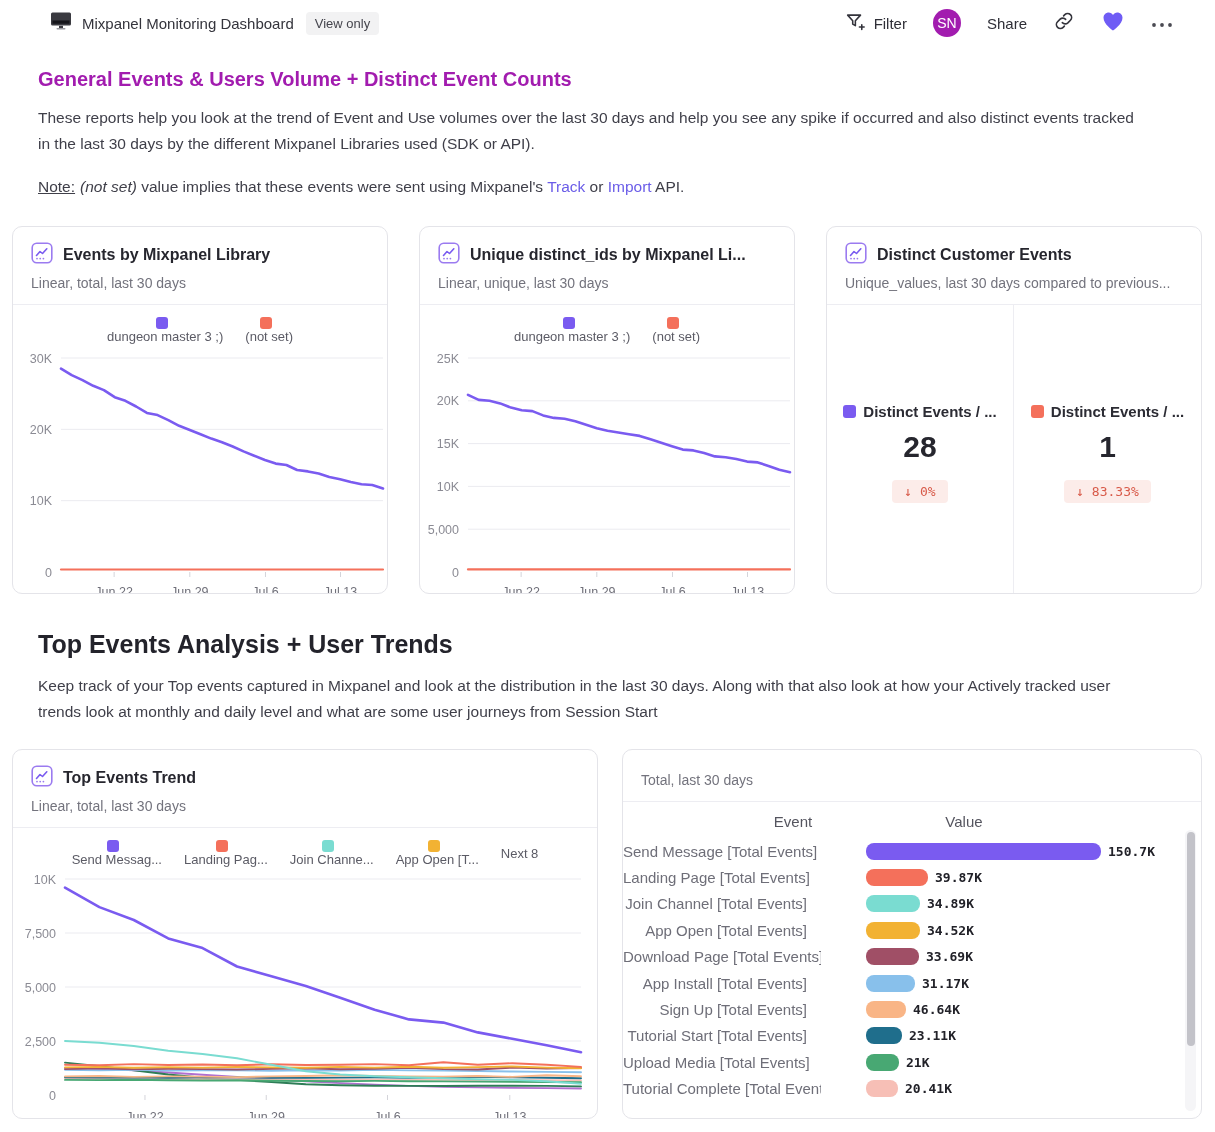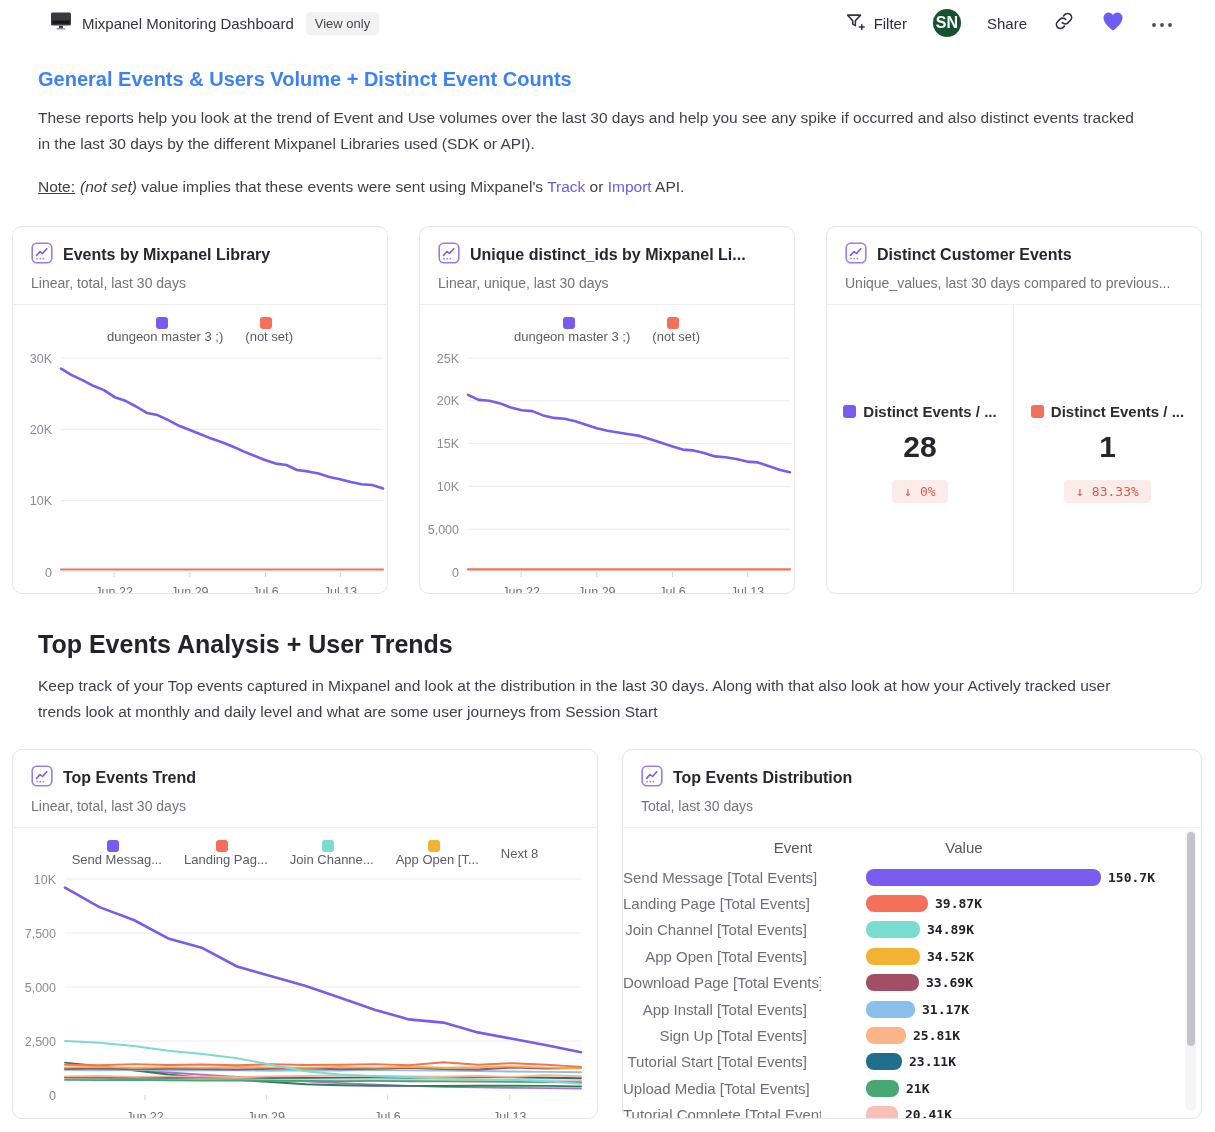--- a/index.html
+++ b/index.html
@@ -5,25 +5,25 @@
   * { box-sizing: border-box; margin: 0; padding: 0; }
   html,body { width:1215px; height:1132px; background:#fff; overflow:hidden;
     font-family:"Liberation Sans", sans-serif; color:#3f3f49; }
 
   
   .topbar { height:46px; display:flex; align-items:center; padding:0 42px 0 50px; }
   .tb-title { font-size:15px; color:#34343c; margin:0 12px 0 10px; }
   .viewonly { background:#f2f2f3; border-radius:4px; padding:4px 9px; font-size:13px; color:#45454d; }
   .tb-right { margin-left:auto; display:flex; align-items:center; gap:26px; }
   .tb-item { display:flex; align-items:center; gap:8px; font-size:15px; color:#2f2f37; cursor:pointer; }
-  .avatar { width:28px; height:28px; border-radius:50%; background:#14532d; color:#fff;
-    font-size:16px; font-weight:bold; display:flex; align-items:center; justify-content:center; }
+  .avatar { width:28px; height:28px; border-radius:50%; background:#a21caf; color:#fff;
+    font-size:14px; font-weight:normal; display:flex; align-items:center; justify-content:center; }
 
   
-  .h-sec1 { font-size:20px; font-weight:700; color:#3b82f6; margin:22px 38px 0; }
+  .h-sec1 { font-size:20px; font-weight:700; color:#a21caf; margin:22px 38px 0; }
   .h-sec2 { font-size:25px; font-weight:700; color:#23232b; margin:36px 38px 0; }
   .body-p { font-size:15.5px; line-height:26px; color:#3f3f49; margin:14px 38px 0; max-width:1100px; }
   .note-p { margin:21px 38px 0; font-size:15.5px; color:#3f3f49; }
   .note-p .u { text-decoration:underline; }
   .note-p em { font-style:italic; margin-left:5px; }
   .note-p a { color:#6A5CE8; text-decoration:none; cursor:pointer; }
 
   
   .cards1 { display:grid; grid-template-columns:1fr 1fr 1fr; gap:31px; margin:30px 13px 0 12px; height:368px; }
   .cards2 { display:grid; grid-template-columns:586px 580px; gap:24px; margin:24px 13px 0 12px; height:370px; }
@@ -334,34 +334,20 @@
         <polyline points="52.0,198.1 86.4,197.4 120.8,198.3 155.2,197.9 189.6,198.1 224.0,198.5 258.4,197.9 292.8,197.4 327.2,198.3 361.6,197.9 396.0,196.8 430.4,198.1 464.8,198.5 499.2,196.6 533.6,197.6 568.0,197.0" fill="none" stroke="#A04F66" stroke-width="1.9" stroke-linejoin="round" stroke-linecap="round"></polyline>
         <polyline points="52.0,196.4 86.4,195.9 120.8,196.8 155.2,196.1 189.6,196.6 224.0,195.9 258.4,196.4 292.8,196.8 327.2,195.9 361.6,196.6 396.0,195.7 430.4,196.8 464.8,196.1 499.2,195.5 533.6,196.6 568.0,197.2" fill="none" stroke="#F2B233" stroke-width="1.9" stroke-linejoin="round" stroke-linecap="round"></polyline>
         <polyline points="52.0,193.8 86.4,194.2 120.8,193.1 155.2,194.0 189.6,193.5 224.0,194.2 258.4,193.3 292.8,194.0 327.2,193.8 361.6,193.1 396.0,194.2 430.4,191.2 464.8,193.8 499.2,192.2 533.6,193.8 568.0,195.9" fill="none" stroke="#F4705B" stroke-width="1.9" stroke-linejoin="round" stroke-linecap="round"></polyline>
         <polyline points="52.0,170.0 86.4,171.7 120.8,175.0 155.2,179.7 189.6,183.0 224.0,187.3 258.4,193.8 292.8,200.2 327.2,203.5 361.6,205.2 396.0,206.3 430.4,207.2 464.8,208.2 499.2,208.9 533.6,210.2 568.0,212.8" fill="none" stroke="#7ADCD1" stroke-width="1.9" stroke-linejoin="round" stroke-linecap="round"></polyline>
         <polyline points="52.0,16.6 86.4,36.1 120.8,49.0 155.2,67.4 189.6,77.1 224.0,95.5 258.4,105.2 292.8,114.9 327.2,126.8 361.6,138.7 396.0,148.4 430.4,151.6 464.8,161.4 499.2,167.8 533.6,174.3 568.0,181.2" fill="none" stroke="#7A5BF0" stroke-width="2.6" stroke-linejoin="round" stroke-linecap="round"></polyline>
       </svg>
   </div>
 
   <div class="card">
     <div class="card-head">
-      <div class="card-title-row">
-        <span>
-          <svg width="22" height="22" viewBox="0 0 22 22">
-              <rect x="1.2" y="1.2" width="19.6" height="19.6" rx="4.5" fill="none" stroke="#9B7BF0" stroke-width="1.6"></rect>
-              <polyline points="5.5,13.5 9,9.5 11.5,11.5 15.8,6.8" fill="none" stroke="#7A5BF0" stroke-width="1.6" stroke-linecap="round" stroke-linejoin="round"></polyline>
-              <g fill="#9B7BF0">
-                <circle cx="6" cy="16.6" r=".9"></circle>
-                <circle cx="9.2" cy="16.6" r=".9"></circle>
-                <circle cx="12.4" cy="16.6" r=".9"></circle>
-              </g>
-            </svg>
-        </span>
-        <span class="card-title">Top Events Distribution</span>
-      </div>
       <div class="card-sub">Total, last 30 days</div>
     </div>
     <div class="dist-cols">
       <span class="c-event">Event</span>
       <span class="c-value">Value</span>
     </div>
     <div class="dist-rows" id="dist-rows">
         <div class="drow">
           <div class="dlabel">Send Message [Total Events]</div>
           <div class="dbar">
@@ -401,21 +387,21 @@
           <div class="dlabel">App Install [Total Events]</div>
           <div class="dbar">
             <span class="bar" style="width: 49px; background: rgb(136, 192, 235);"></span>
             <span class="dval">31.17K</span>
           </div>
         </div>
         <div class="drow">
           <div class="dlabel">Sign Up [Total Events]</div>
           <div class="dbar">
             <span class="bar" style="width: 40px; background: rgb(249, 181, 134);"></span>
-            <span class="dval">25.81K</span>
+            <span class="dval">46.64K</span>
           </div>
         </div>
         <div class="drow">
           <div class="dlabel">Tutorial Start [Total Events]</div>
           <div class="dbar">
             <span class="bar" style="width: 36px; background: rgb(31, 110, 140);"></span>
             <span class="dval">23.11K</span>
           </div>
         </div>
         <div class="drow">

